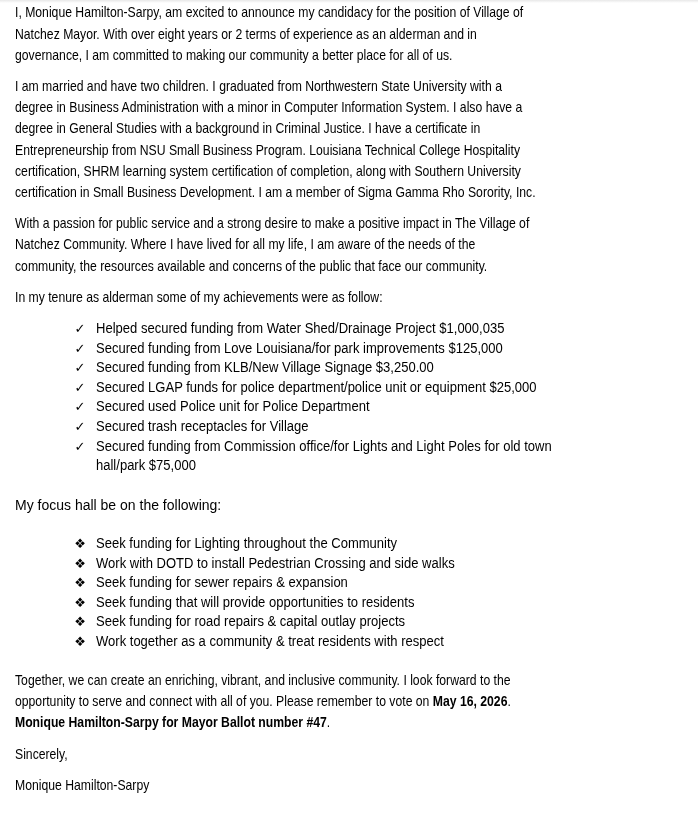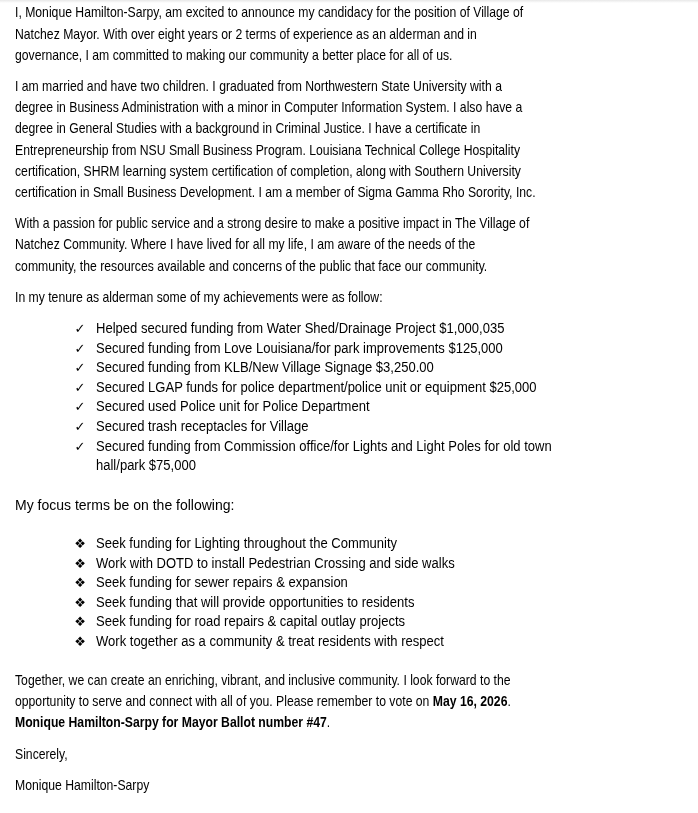--- a/index.html
+++ b/index.html
@@ -70,21 +70,21 @@
     <span class="mk">✓</span>
     <span class="tx">Secured trash receptacles for Village</span>
   </div>
   <div class="li">
     <span class="mk">✓</span>
     <span class="tx">Secured funding from Commission office/for Lights and Light Poles for old town</span><br>
     <span class="tx">hall/park $75,000</span>
   </div>
 </div>
 
-<div class="p" style="left:15px; top:495px; font-size:14px;">My focus terms be on the following:</div>
+<div class="p" style="left:15px; top:495px; font-size:14px;">My focus hall be on the following:</div>
 
 <div class="list" style="top:534px">
   <div class="li">
     <span class="mk">❖</span>
     <span class="tx">Seek funding for Lighting throughout the Community</span>
   </div>
   <div class="li">
     <span class="mk">❖</span>
     <span class="tx">Work with DOTD to install Pedestrian Crossing and side walks</span>
   </div>

